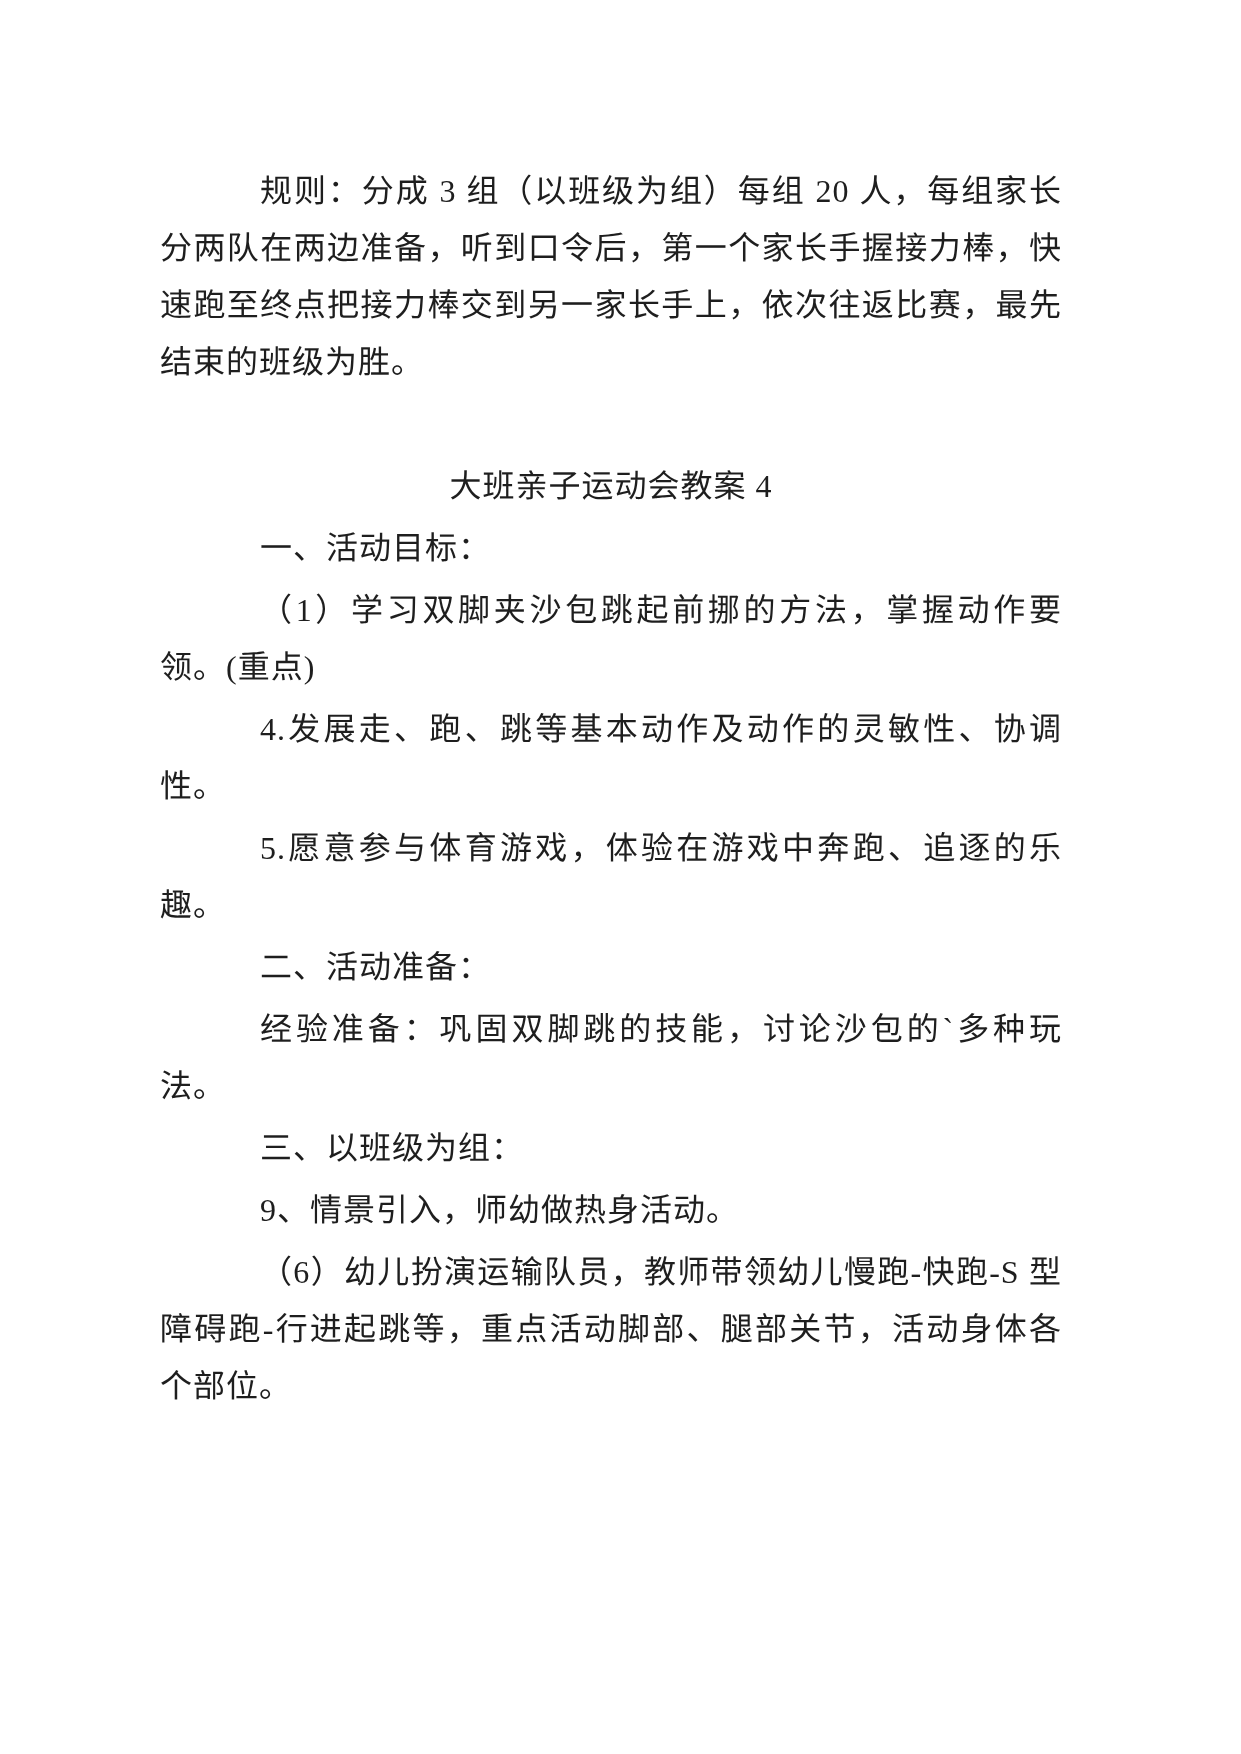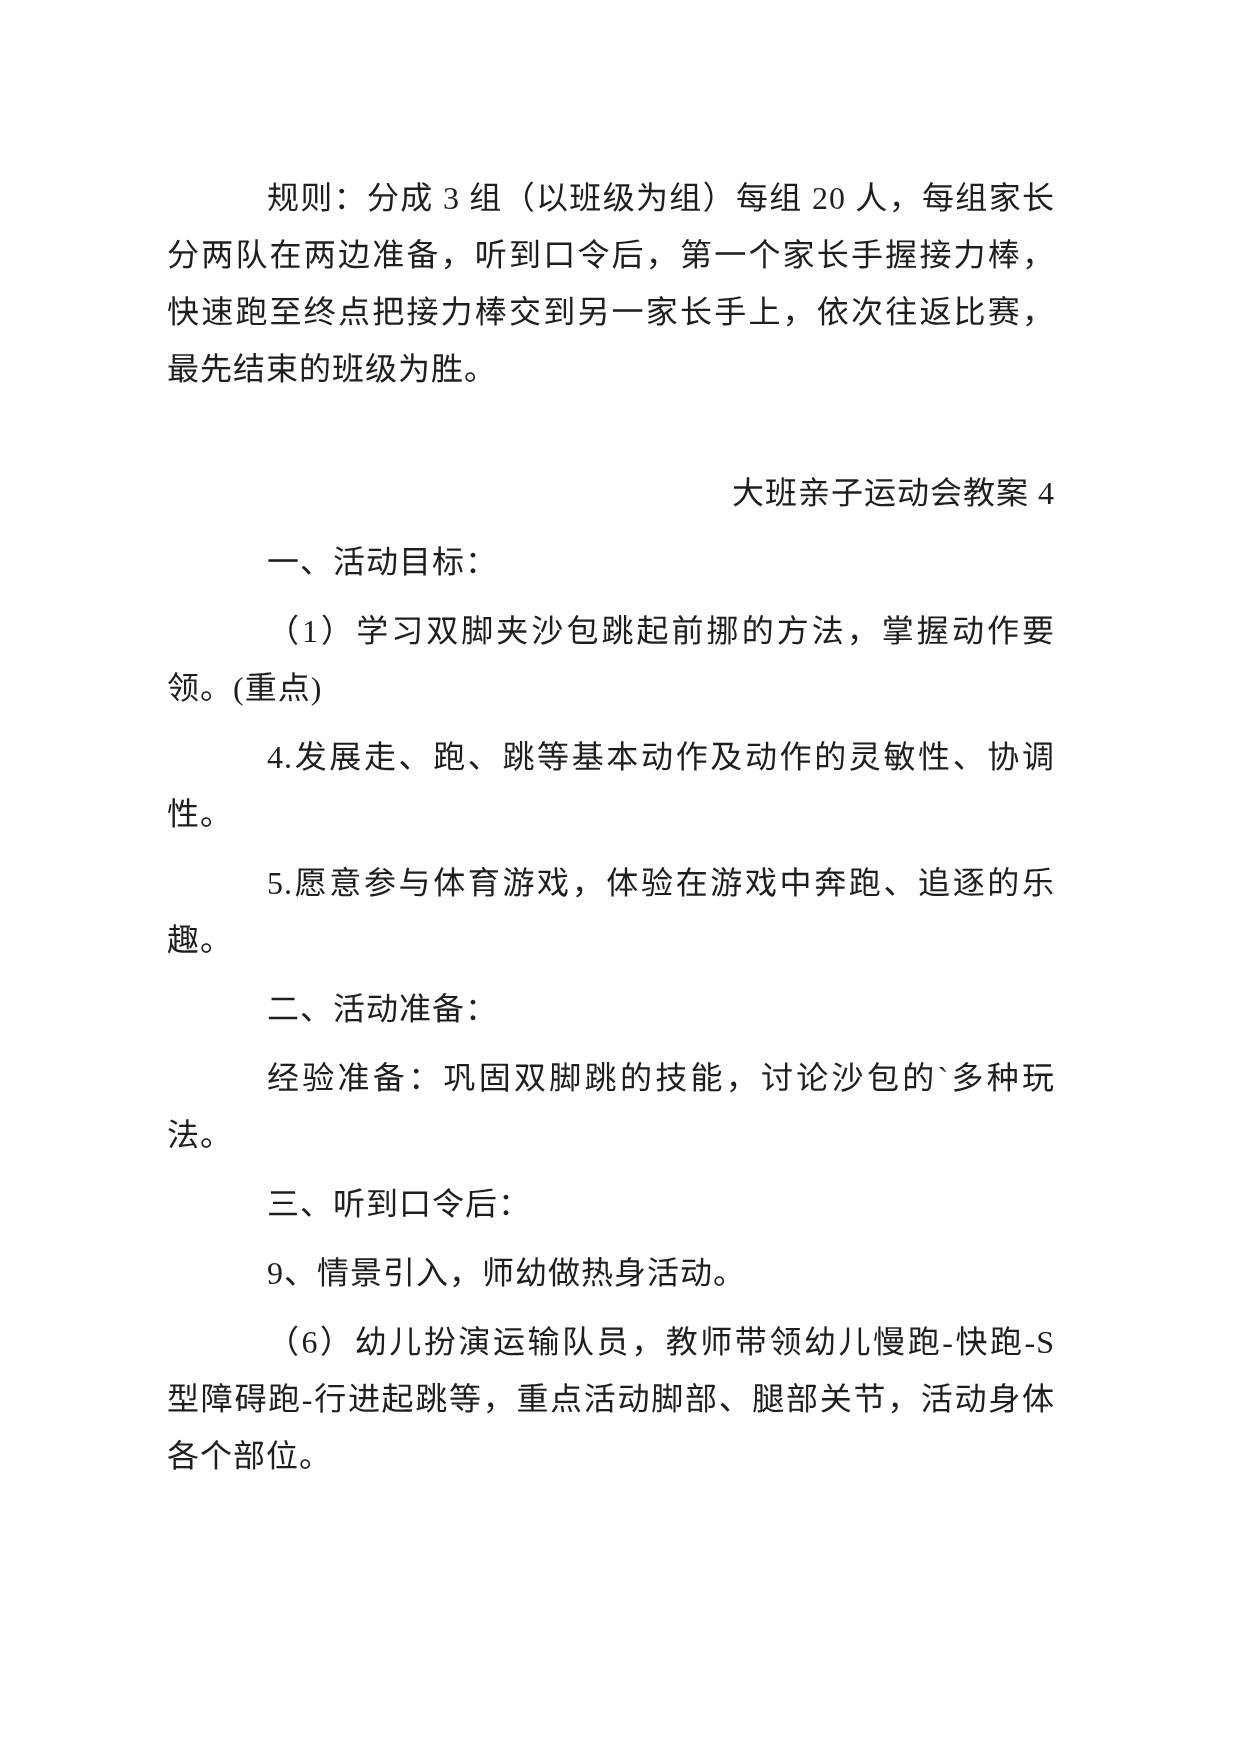--- a/index.html
+++ b/index.html
@@ -13,49 +13,49 @@
     overflow: hidden;
   }
   .page {
     box-sizing: border-box;
     width: 1241px;
     height: 1754px;
     padding: 158px 174px 0 155px;
     background: #ffffff;
   }
   .doc p {
-    margin: 12px;
+    margin: 5px;
     font-family: "Liberation Serif", "DejaVu Serif", serif;
     font-weight: 400;
     font-size: 32px;
     line-height: 57px;
     color: #1e1e1e;
     text-align: justify;
     text-justify: inter-character;
     letter-spacing: 1px;
     word-break: break-all;
   }
   .doc p.indent {
     text-indent: 100px;
   }
   .doc p.heading {
     margin-top: 67px;
-    text-align: right;
+    text-align: center;
   }
 </style>
 </head>
 <body>
 
 <div class="page">
   <div class="doc">
     <p class="indent">规则：分成 3 组（以班级为组）每组 20 人，每组家长分两队在两边准备，听到口令后，第一个家长手握接力棒，快速跑至终点把接力棒交到另一家长手上，依次往返比赛，最先结束的班级为胜。</p>
     <p class="heading">大班亲子运动会教案 4</p>
     <p class="indent">一、活动目标：</p>
     <p class="indent">（1）学习双脚夹沙包跳起前挪的方法，掌握动作要领。(重点)</p>
     <p class="indent">4.发展走、跑、跳等基本动作及动作的灵敏性、协调性。</p>
     <p class="indent">5.愿意参与体育游戏，体验在游戏中奔跑、追逐的乐趣。</p>
     <p class="indent">二、活动准备：</p>
     <p class="indent">经验准备：巩固双脚跳的技能，讨论沙包的`多种玩法。</p>
-    <p class="indent">三、听到口令后：</p>
+    <p class="indent">三、以班级为组：</p>
     <p class="indent">9、情景引入，师幼做热身活动。</p>
     <p class="indent">（6）幼儿扮演运输队员，教师带领幼儿慢跑-快跑-S 型障碍跑-行进起跳等，重点活动脚部、腿部关节，活动身体各个部位。</p>
   </div>
 </div>
 
 </body></html>

